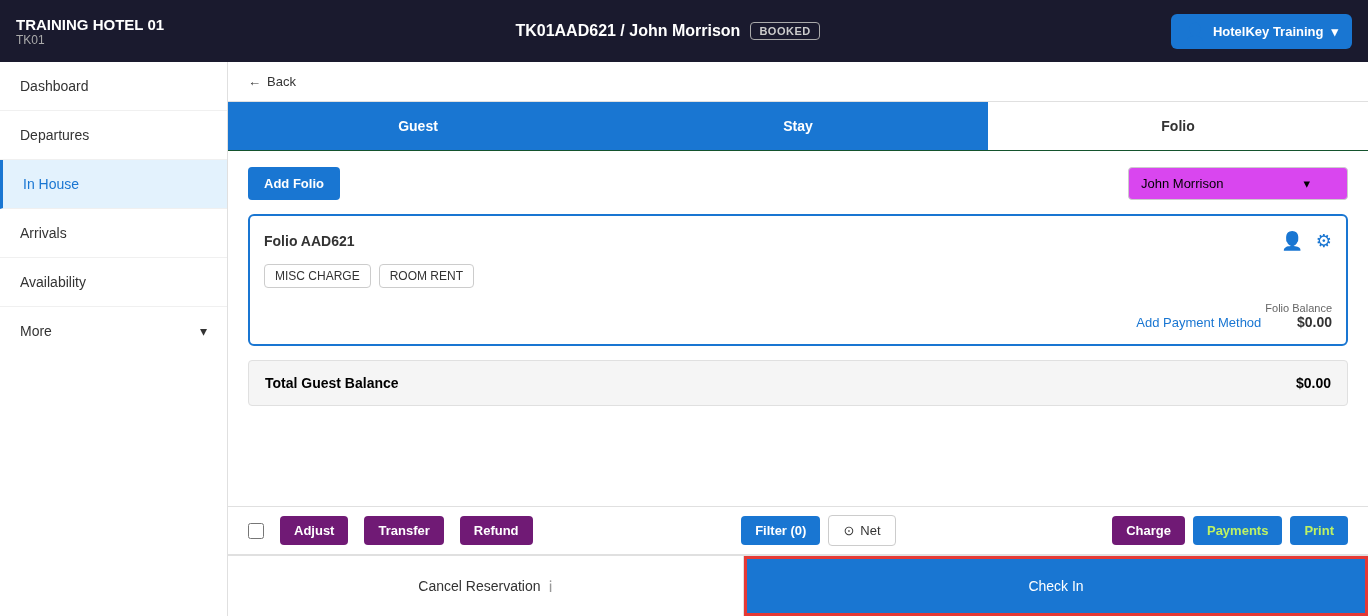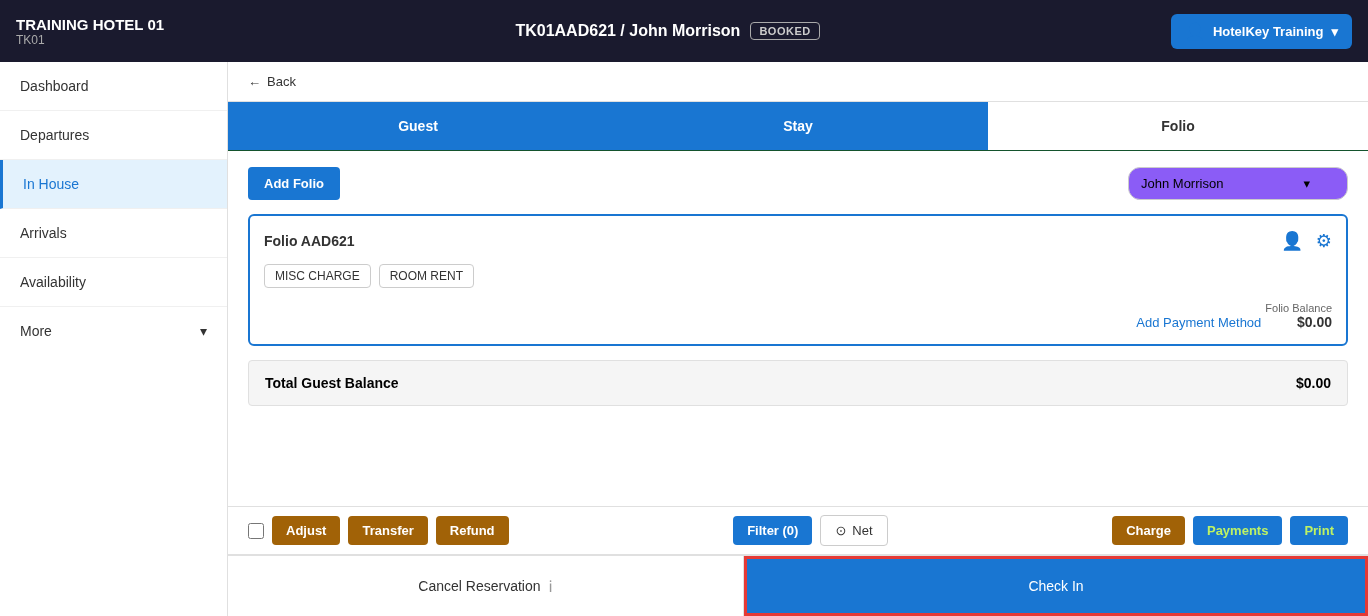--- a/index.html
+++ b/index.html
@@ -66,23 +66,23 @@
 
     
     .folio-content { flex: 1; padding: 16px 20px; overflow-y: auto; }
 
     .folio-header { display: flex; align-items: center; justify-content: space-between; margin-bottom: 14px; }
     .add-folio-btn {
       background: #1976d2; color: white; border: none; border-radius: 4px;
       padding: 9px 16px; font-size: 13px; font-weight: 600; cursor: pointer;
     }
     .guest-select {
-      display: flex; align-items: center; border: 1px solid #ccc; border-radius: 12px;
+      display: flex; align-items: center; border: 1px solid #ccc; border-radius: 4px;
       padding: 8px 12px; font-size: 13px; cursor: pointer; gap: 80px; min-width: 220px;
-      background: #8b5cf6;
+      background: #d946ef;
     }
 
     
     .folio-card {
       border: 2px solid #1976d2; border-radius: 6px; padding: 14px; margin-bottom: 14px;
     }
     .folio-card-header {
       display: flex; align-items: center; justify-content: space-between; margin-bottom: 12px;
     }
     .folio-title { font-size: 14px; font-weight: 600; color: #333; }
@@ -110,21 +110,21 @@
     .action-bar {
       display: flex; align-items: center; padding: 8px 20px; border-top: 1px solid #e0e0e0;
       background: white; gap: 8px;
     }
     .action-checkbox { width: 16px; height: 16px; cursor: pointer; }
     .action-btn {
       border: none; border-radius: 4px; padding: 7px 14px; font-size: 13px;
       font-weight: 600; cursor: pointer;
     }
     .action-btn.blue { background: #1976d2; color: #bef264; }
-    .action-btn.light-blue { background: #a16207; color: white; }
+    .action-btn.light-blue { background: #701a75; color: white; margin-left: 8px; }
     .filter-btn {
       background: #1976d2; color: white; border: none; border-radius: 4px;
       padding: 7px 14px; font-size: 13px; font-weight: 600; cursor: pointer;
     }
     .net-btn {
       background: white; color: #333; border: 1px solid #ccc; border-radius: 4px;
       padding: 7px 14px; font-size: 13px; cursor: pointer; display: flex; align-items: center; gap: 6px;
     }
     .spacer { flex: 1; }
     .charge-btn { background: #90caf9; color: white; }

